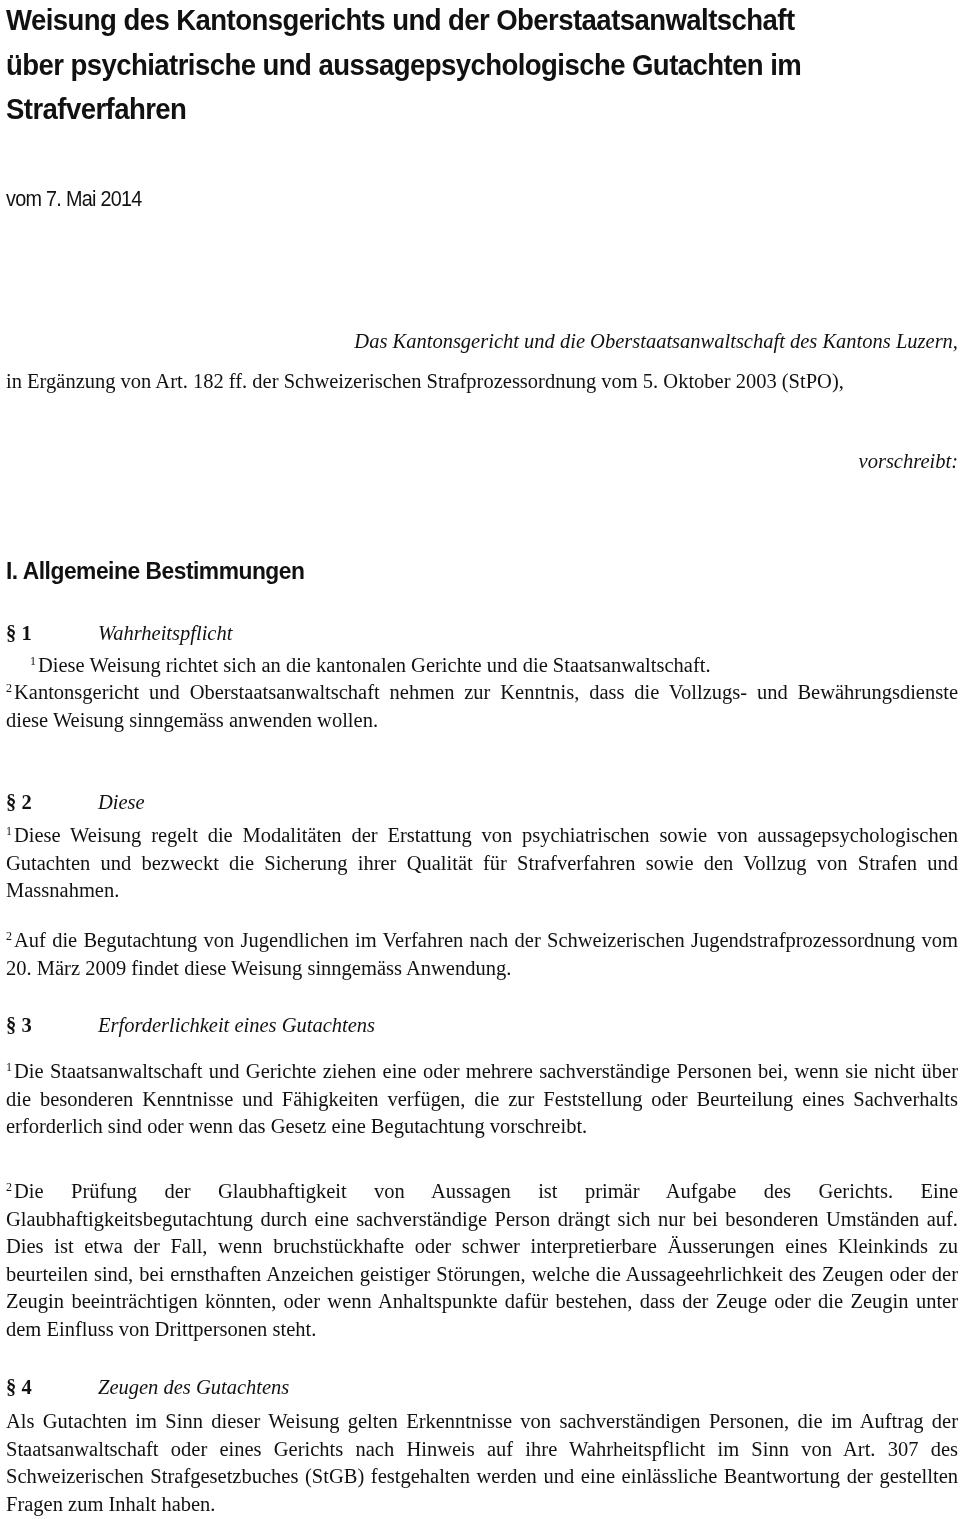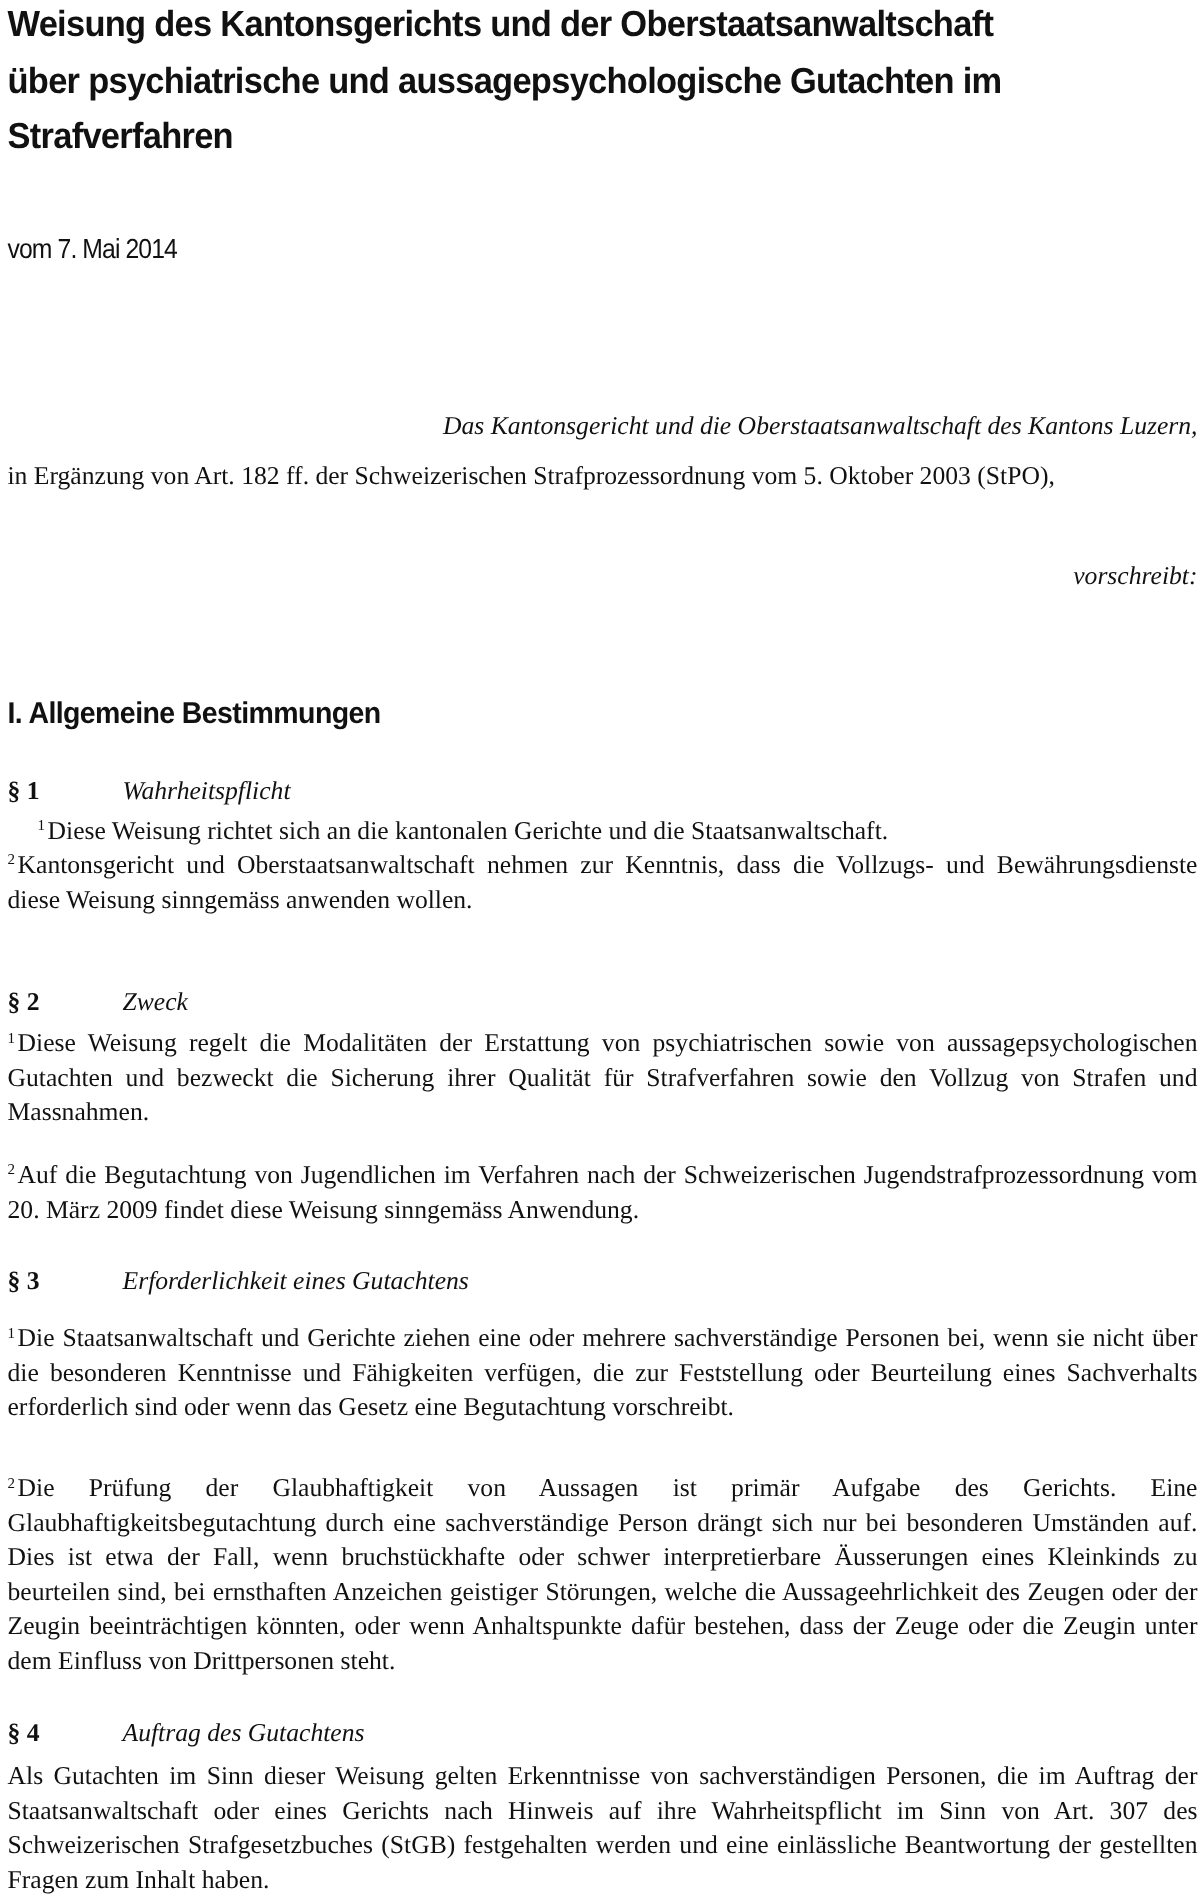--- a/index.html
+++ b/index.html
@@ -64,21 +64,21 @@
   </div>
   <div class="abs serif justify" style="top:652px;margin-left:24px;">
     <sup>1</sup><span>Diese Weisung richtet sich an die kantonalen Gerichte und die Staatsanwaltschaft.</span>
   </div>
   <div class="abs serif justify" style="top:679px;">
     <sup>2</sup><span>Kantonsgericht und Oberstaatsanwaltschaft nehmen zur Kenntnis, dass die Vollzugs- und Bewährungsdienste diese Weisung sinngemäss anwenden wollen.</span>
   </div>
 
   <div class="para-head serif" style="top:789px;">
     <span class="para-num">§ 2</span>
-    <span class="para-title">Zweck</span>
+    <span class="para-title">Diese</span>
   </div>
   <div class="abs serif justify" style="top:822px;">
     <sup>1</sup><span>Diese Weisung regelt die Modalitäten der Erstattung von psychiatrischen sowie von aussagepsychologischen Gutachten und bezweckt die Sicherung ihrer Qualität für Strafverfahren sowie den Vollzug von Strafen und Massnahmen.</span>
   </div>
   <div class="abs serif justify" style="top:927px;">
     <sup>2</sup><span>Auf die Begutachtung von Jugendlichen im Verfahren nach der Schweizerischen Jugendstrafprozessordnung vom 20. März 2009 findet diese Weisung sinngemäss Anwendung.</span>
   </div>
 
   <div class="para-head serif" style="top:1012px;">
     <span class="para-num">§ 3</span>
@@ -86,19 +86,19 @@
   </div>
   <div class="abs serif justify" style="top:1058px;">
     <sup>1</sup><span>Die Staatsanwaltschaft und Gerichte ziehen eine oder mehrere sachverständige Personen bei, wenn sie nicht über die besonderen Kenntnisse und Fähigkeiten verfügen, die zur Feststellung oder Beurteilung eines Sachverhalts erforderlich sind oder wenn das Gesetz eine Begutachtung vorschreibt.</span>
   </div>
   <div class="abs serif justify" style="top:1178px;">
     <sup>2</sup><span>Die Prüfung der Glaubhaftigkeit von Aussagen ist primär Aufgabe des Gerichts. Eine Glaubhaftigkeitsbegutachtung durch eine sachverständige Person drängt sich nur bei besonderen Umständen auf. Dies ist etwa der Fall, wenn bruchstückhafte oder schwer interpretierbare Äusserungen eines Kleinkinds zu beurteilen sind, bei ernsthaften Anzeichen geistiger Störungen, welche die Aussageehrlichkeit des Zeugen oder der Zeugin beeinträchtigen könnten, oder wenn Anhaltspunkte dafür bestehen, dass der Zeuge oder die Zeugin unter dem Einfluss von Drittpersonen steht.</span>
   </div>
 
   <div class="para-head serif" style="top:1374px;">
     <span class="para-num">§ 4</span>
-    <span class="para-title">Auftrag des Gutachtens</span>
+    <span class="para-title">Zeugen des Gutachtens</span>
   </div>
   <div class="abs serif justify" style="top:1408px;">
     <span>Als Gutachten im Sinn dieser Weisung gelten Erkenntnisse von sachverständigen Personen, die im Auftrag der Staatsanwaltschaft oder  eines Gerichts nach Hinweis auf ihre Wahrheitspflicht im Sinn von Art. 307 des Schweizerischen Strafgesetzbuches (StGB) festgehalten werden und eine einlässliche Beantwortung der gestellten Fragen zum Inhalt haben.</span>
   </div>
 
 </div>
 
 </body></html>

